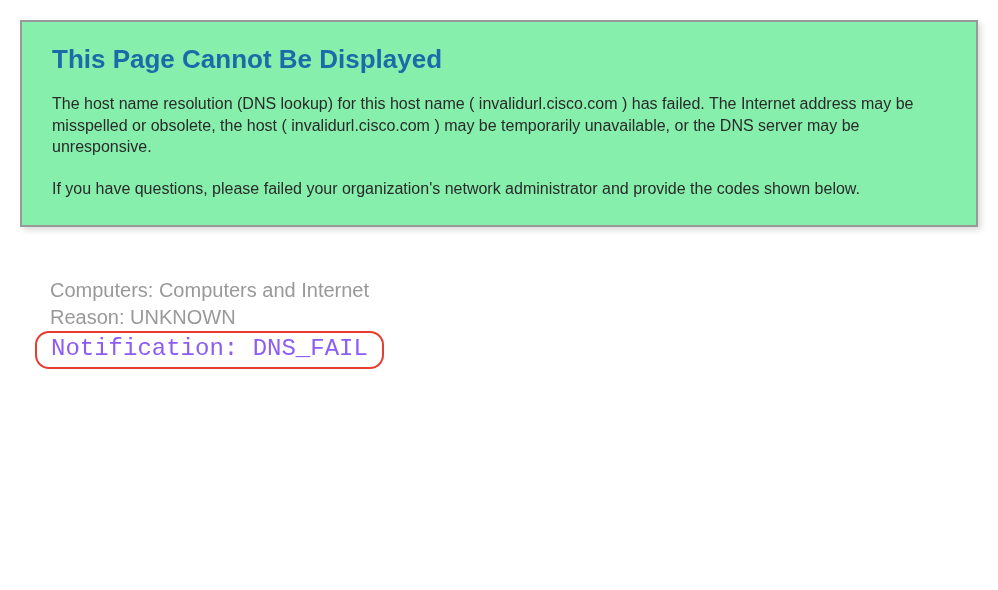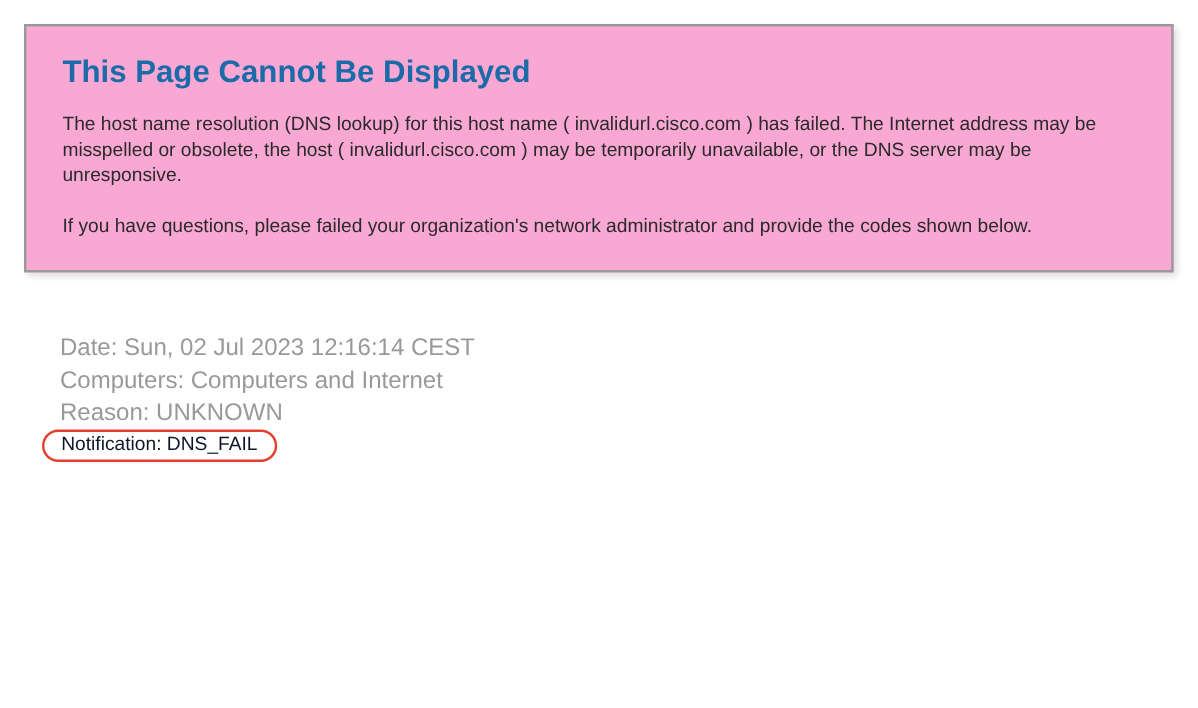--- a/index.html
+++ b/index.html
@@ -12,21 +12,21 @@
       background: #ffffff;
       padding: 20px;
       width: 998px;
       height: 590px;
     }
     .error-box {
       border: 2px solid #999999;
       padding: 22px 42px 26px 30px;
       margin-bottom: 50px;
       box-shadow: 3px 3px 6px rgba(0,0,0,0.15);
-      background: #f9a8d4;
+      background: #86efac;
     }
     .error-title {
       color: #1a6ba8;
       font-size: 26px;
       font-weight: bold;
       margin-bottom: 18px;
     }
     .error-paragraph {
       color: #2a2a2a;
       font-size: 16px;
@@ -45,34 +45,34 @@
       line-height: 1.35;
     }
     .notification-wrapper {
       display: inline-block;
       border: 2.5px solid #e63e2e;
       border-radius: 14px;
       padding: 0px 14px 1px 14px;
       margin-left: -15px;
     }
     .notification-text {
-      color: #0f172a;
-      font-size: 16px;
+      color: #8b5cf6;
+      font-size: 24px;
       line-height: 1.35;
+      font-family: Liberation Mono, monospace;
     }
   </style>
 </head>
 <body>
 
 <div class="error-box">
   <div class="error-title">This Page Cannot Be Displayed</div>
   <p class="error-paragraph">The host name resolution (DNS lookup) for this host name ( invalidurl.cisco.com ) has failed. The Internet address may be misspelled or obsolete, the host ( invalidurl.cisco.com ) may be temporarily unavailable, or the DNS server may be unresponsive.</p>
   <p class="error-paragraph">If you have questions, please failed your organization's network administrator and provide the codes shown below.</p>
 </div>
 
 <div class="details-section">
-  <div class="detail-line">Date: Sun, 02 Jul 2023 12:16:14 CEST</div>
   <div class="detail-line">Computers: Computers and Internet</div>
   <div class="detail-line">Reason: UNKNOWN</div>
   <div class="notification-wrapper">
     <span class="notification-text">Notification: DNS_FAIL</span>
   </div>
 </div>
 
 </body></html>

